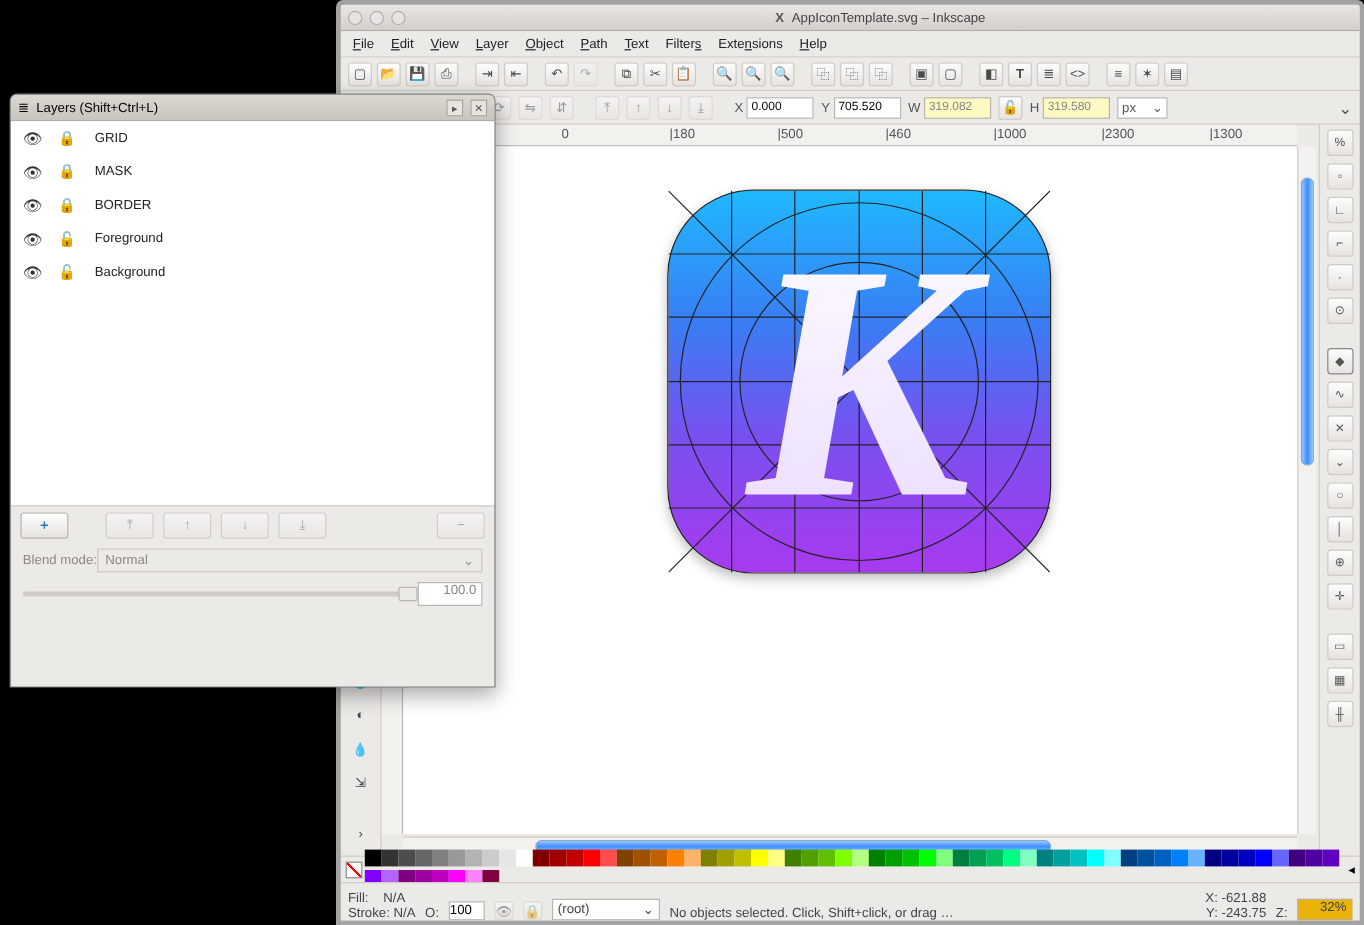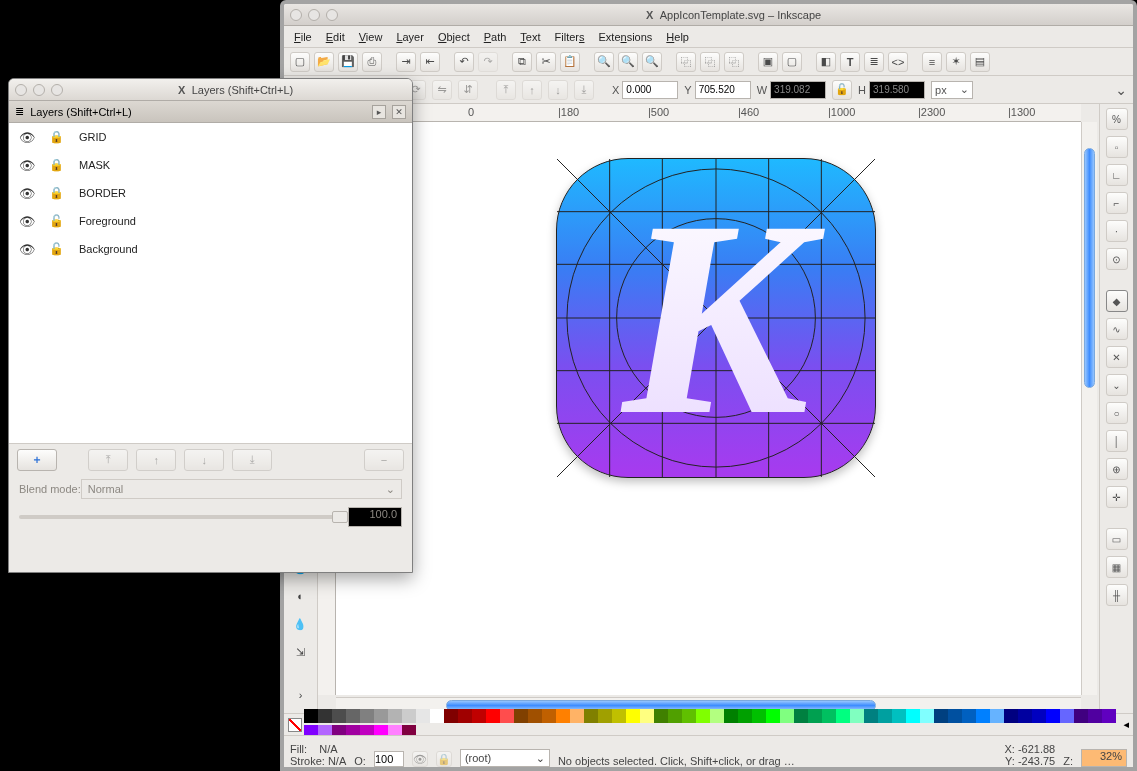--- a/index.html
+++ b/index.html
@@ -16,21 +16,21 @@
 .menubar span { color: #222; cursor: default; }
 .menubar span u { text-decoration: underline; }
 
 .toolbar { height: 28px; background: #eceae7; display: flex; align-items: center; gap: 4px; padding: 0 6px; border-bottom: 1px solid #cfcbc6; }
 .tbtn { width: 20px; height: 20px; border: 1px solid #cfcbc6; border-radius: 3px; background: linear-gradient(#fdfdfc,#e6e3df); display: inline-flex; align-items: center; justify-content: center; color: #4a4a4a; font-size: 11px; }
 .tsep { width: 6px; }
 
 .propbar { height: 28px; background: #eceae7; display: flex; align-items: center; gap: 6px; padding: 0 6px; border-bottom: 1px solid #cfcbc6; color: #555; }
 .pfield { display: inline-flex; align-items: center; gap: 3px; }
 .pfield input { width: 56px; height: 18px; border: 1px solid #b8b4af; background: #fff; padding: 0 3px; font-size: 10px; }
-.pfield .dis { background: #000000; color: #888; }
+.pfield .dis { background: #fef9c3; color: #888; }
 .unit { width: 42px; height: 18px; border: 1px solid #b8b4af; background: #fff; display: inline-flex; align-items: center; justify-content: space-between; padding: 0 3px; }
 
 .workspace { position: absolute; left: 0; right: 0; top: 100px; bottom: 54px; display: flex; }
 .toolbox { width: 34px; background: #eceae7; border-right: 1px solid #cfcbc6; display: flex; flex-direction: column; align-items: center; padding-top: 4px; gap: 4px; }
 .toolbox .tb { width: 24px; height: 24px; display: flex; align-items: center; justify-content: center; color: #444; border-radius: 3px; }
 
 .rulerH { position: absolute; left: 34px; right: 52px; top: 0; height: 18px; background: #f3f1ee; border-bottom: 1px solid #b8b4af; overflow: hidden; font-size: 9px; color: #555;}
 .rulerH .tick { position: absolute; top: 2px; }
 .rulerV { position: absolute; left: 34px; top: 18px; bottom: 18px; width: 18px; background: #f3f1ee; border-right: 1px solid #b8b4af; }
 
@@ -52,21 +52,21 @@
 .palette { position: absolute; left: 0; right: 0; bottom: 32px; height: 22px; background: #eceae7; display: flex; align-items: center; padding: 0 4px; border-top: 1px solid #cfcbc6; }
 .palette .none { width: 16px; height: 14px; border: 1px solid #888; background: #fff; position: relative; margin-right: 2px;}
 .palette .none::after { content: ""; position: absolute; left: 0; top: 0; right: 0; bottom: 0; background: linear-gradient(to top right, transparent 45%, red 45%, red 55%, transparent 55%);}
 .swatch { width: 14px; height: 14px; display: inline-block; }
 
 .statusbar { position: absolute; left: 0; right: 0; bottom: 0; height: 32px; background: #eceae7; border-top: 1px solid #cfcbc6; display: flex; align-items: flex-end; padding: 0 6px; gap: 8px; color: #444; }
 .statusbar .fs { line-height: 12px; }
 .statusbar .layersel { width: 90px; height: 18px; border: 1px solid #b8b4af; background: #fff; display: inline-flex; align-items: center; justify-content: space-between; padding: 0 4px;}
 .statusbar .msg { flex: 1; white-space: nowrap; overflow: hidden; }
 .statusbar .coords { text-align: right; line-height: 12px; }
-.statusbar .zoom { width: 46px; height: 18px; border: 1px solid #b8b4af; background: #fdba74; text-align: right; padding: 0 4px;}
+.statusbar .zoom { width: 46px; height: 18px; border: 1px solid #b8b4af; background: #eab308; text-align: right; padding: 0 4px;}
 
 
 .layers-window { position: absolute; left: 8px; top: 78px; width: 405px; height: 495px; background: #eceae7; border: 1px solid #7f7f7f; border-radius: 6px 6px 0 0; box-shadow: 0 6px 18px rgba(0,0,0,.35); overflow: hidden; }
 .layers-window .titlebar { background: linear-gradient(#f2f0ed,#dcd8d3); }
 .panel-head { height: 22px; background: linear-gradient(#dcd8d2,#c9c4bd); border-bottom: 1px solid #b0aca7; display: flex; align-items: center; padding: 0 6px; gap: 6px;}
 .panel-head .sp { flex: 1; }
 .panel-head .pb { width: 14px; height: 14px; border: 1px solid #a6a29c; background: #e8e5e0; display: inline-flex; align-items: center; justify-content: center; font-size: 9px; color: #555;}
 .layer-list { background: #fff; height: 320px; overflow: auto; }
 .layer-row { display: flex; align-items: center; height: 28px; padding: 0 10px; gap: 14px; }
 .eye { width: 16px; color: #333; font-size: 13px; }
@@ -74,21 +74,21 @@
 .lock.closed { color: #d88b1f; }
 .lock.open { color: #d8b94a; }
 .lname { color: #222; }
 .layer-buttons { height: 32px; display: flex; align-items: center; gap: 8px; padding: 0 8px; border-top: 1px solid #cfcbc6;}
 .lbtn { width: 40px; height: 22px; border: 1px solid #b8b4af; border-radius: 3px; background: linear-gradient(#fdfdfc,#e6e3df); display: inline-flex; align-items: center; justify-content: center; color: #666; }
 .lbtn:first-child { color: #2a6fd6; font-weight: bold; }
 .blend-row, .opacity-row { height: 28px; display: flex; align-items: center; gap: 0; padding: 0 10px; color: #8c8882;}
 .blend-sel { flex: 1; height: 20px; border: 1px solid #cfcbc6; background: #eceae7; display: flex; align-items: center; justify-content: space-between; padding: 0 6px; color: #8c8882;}
 .op-slider { flex: 1; height: 4px; background: #cfcbc6; position: relative; border-radius: 2px;}
 .op-slider .knob { position: absolute; right: 0; top: -4px; width: 16px; height: 12px; background: #eceae7; border: 1px solid #b8b4af; border-radius: 2px;}
-.op-val { width: 54px; height: 20px; border: 1px solid #b8b4af; background: #000000; text-align: right; padding: 0 4px; color: #8c8882;}
+.op-val { width: 54px; height: 20px; border: 1px solid #b8b4af; background: #ffffff; text-align: right; padding: 0 4px; color: #8c8882;}
 </style>
 </head>
 <body>
 
 <div class="main-window">
   <div class="titlebar">
     <div class="traffic">
       <span></span>
       <span></span>
       <span></span>
@@ -304,28 +304,20 @@
     <div class="coords">
       <div><span>X:</span>&nbsp;<span>-621.88</span></div>
       <div><span>Y:</span>&nbsp;<span>-243.75</span></div>
     </div>
     <span>Z:</span>
     <span class="zoom">32%</span>
   </div>
 </div>
 
 <div class="layers-window">
-  <div class="titlebar">
-    <div class="traffic">
-      <span></span>
-      <span></span>
-      <span></span>
-    </div>
-    <div class="ttl"><span class="x-icon">X</span><span>Layers (Shift+Ctrl+L)</span></div>
-  </div>
   <div class="panel-head">
     <span>≣</span>
     <span>Layers (Shift+Ctrl+L)</span>
     <span class="sp"></span>
     <span class="pb">▸</span>
     <span class="pb">✕</span>
   </div>
   <div class="layer-list" id="layer-list">
       <div class="layer-row">
         <span class="eye">👁</span>

